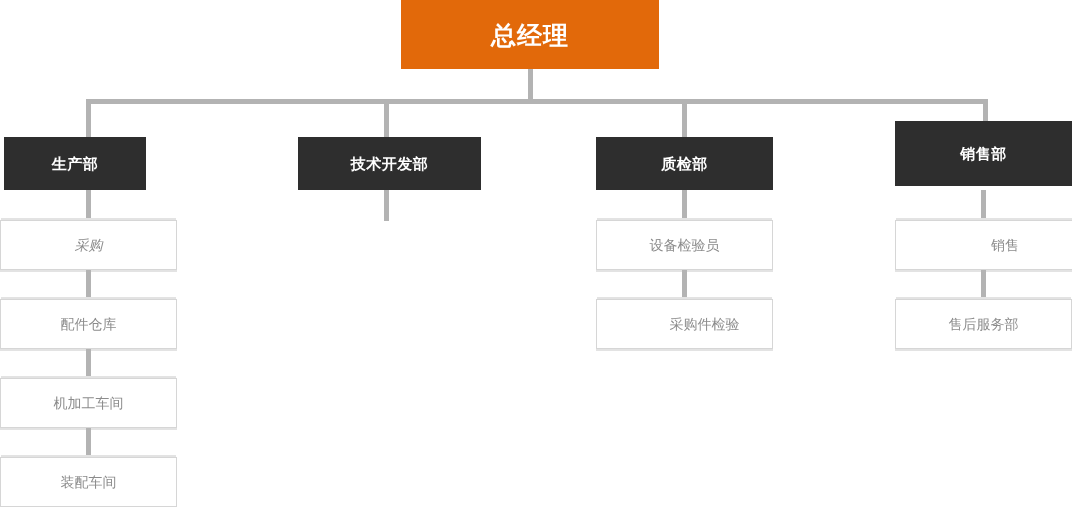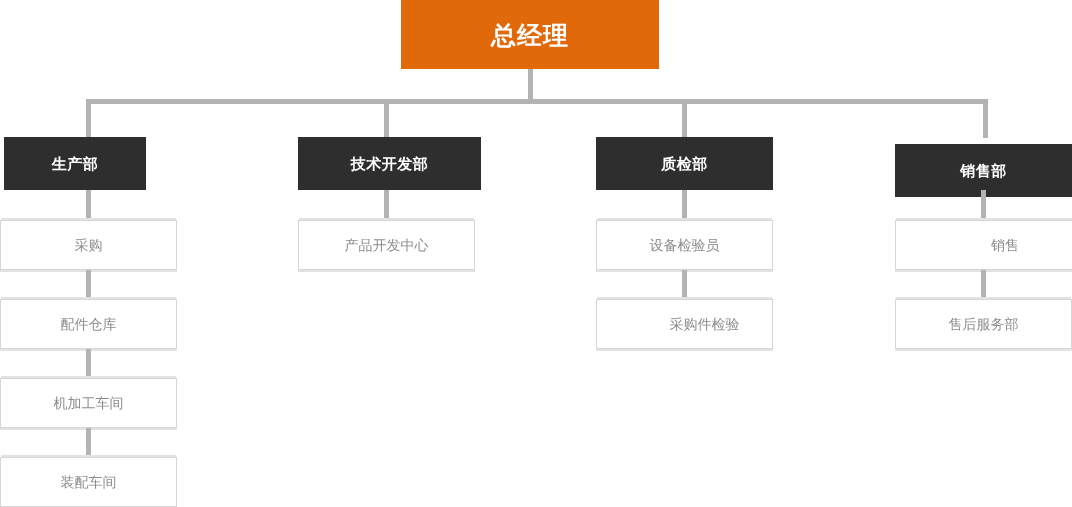--- a/index.html
+++ b/index.html
@@ -87,48 +87,45 @@
   </div>
 
   <div class="node node-dept" style="left:298px; top:137px; width:183px; height:53px;">
     <span>技术开发部</span>
   </div>
 
   <div class="node node-dept" style="left:596px; top:137px; width:177px; height:53px;">
     <span>质检部</span>
   </div>
 
-  <div class="node node-dept" style="left:895px; top:144px; width:177px; height:53px;">
+  <div class="node node-dept" style="left:895px; top:121px; width:177px; height:65px;">
     <span>销售部</span>
   </div>
 
   <div class="conn conn-v" style="left:86px; top:190px; height:31px;"></div>
-  <div class="node node-sub" style="left:0px; top:220px; width:177px; height:50px;">
+  <div class="node node-sub" style="left:0px; top:220px; width:177px; height:50px;font-style:italic;">
     <span>采购</span>
   </div>
 
   <div class="conn conn-v" style="left:86px; top:270px; height:29px;"></div>
   <div class="node node-sub" style="left:0px; top:299px; width:177px; height:50px;">
     <span>配件仓库</span>
   </div>
 
   <div class="conn conn-v" style="left:86px; top:349px; height:29px;"></div>
   <div class="node node-sub" style="left:0px; top:378px; width:177px; height:50px;">
     <span>机加工车间</span>
   </div>
 
   <div class="conn conn-v" style="left:86px; top:428px; height:29px;"></div>
   <div class="node node-sub" style="left:0px; top:457px; width:177px; height:50px;">
     <span>装配车间</span>
   </div>
 
   <div class="conn conn-v" style="left:384px; top:190px; height:31px;"></div>
-  <div class="node node-sub" style="left:298px; top:220px; width:177px; height:50px;">
-    <span>产品开发中心</span>
-  </div>
 
   <div class="conn conn-v" style="left:682px; top:190px; height:31px;"></div>
   <div class="node node-sub" style="left:596px; top:220px; width:177px; height:50px;text-align:right;">
     <span>设备检验员</span>
   </div>
 
   <div class="conn conn-v" style="left:682px; top:270px; height:29px;"></div>
   <div class="node node-sub" style="left:596px; top:299px; width:177px; height:50px;padding-left:40px;">
     <span>采购件检验</span>
   </div>

